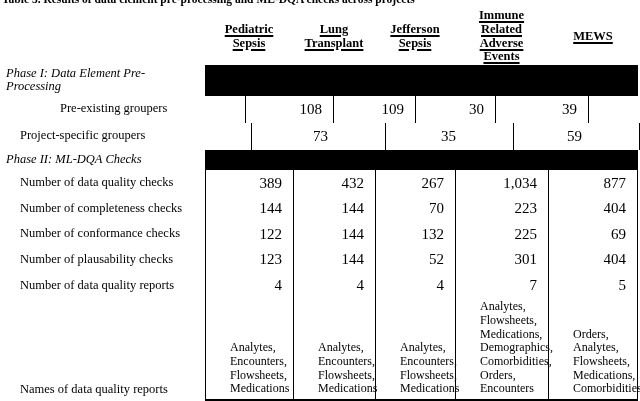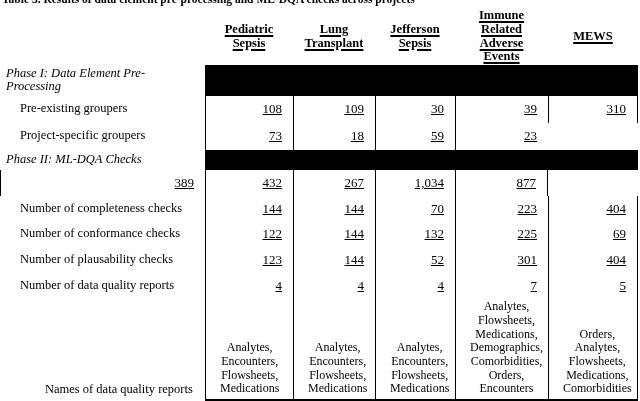--- a/index.html
+++ b/index.html
@@ -35,59 +35,57 @@
     line-height:1.1;
     height:100%;
   }
   .hcell span{
     text-decoration:underline;
     text-decoration-thickness:1.5px;
     text-underline-offset:2px;
   }
   #table-body{display:flex;flex-direction:column;height:336px;}
   #table-body .row:nth-child(1){height:31px;}
-  #table-body .row:nth-child(2){height:28px;}
-  #table-body .row:nth-child(3){height:27px;}
+  #table-body .row:nth-child(2){height:28px;margin-left:40px;}
+  #table-body .row:nth-child(3){height:27px;gap:46px;}
   #table-body .row:nth-child(4){height:21px;}
   #table-body .row:nth-child(5),
   #table-body .row:nth-child(6),
   #table-body .row:nth-child(7),
   #table-body .row:nth-child(8),
   #table-body .row:nth-child(9){height:26px;}
   #table-body .row:nth-child(10){flex:1;}
   .lcell{
     display:flex;align-items:center;
     font-size:12.5px;
     line-height:1.1;
     padding-left:6px;
     box-sizing:border-box;
   }
   .lcell.indent{padding-left:20px;}
   .r-phase .lcell{font-style:italic;}
-  .r-names .lcell{align-items:flex-end;padding-bottom:4px;margin-left:25px;}
+  .r-names .lcell{align-items:flex-end;padding-bottom:4px;}
   .dcell{
     border-left:1.5px solid #000;
     box-sizing:border-box;
     min-width:0;
   }
   .dcell.last{border-right:1.5px solid #000;}
   .dcell.black{background:#000000;}
   .dcell.num{
     display:flex;align-items:center;justify-content:flex-end;
     padding-right:11px;
-    font-size:13px;
-    text-decoration:underline;
+    font-size:15px;
   }
   .dcell.names{
     display:flex;align-items:flex-end;
-    padding:2px 3px 3px 14px;
+    padding:2px 3px 3px 24px;
     font-size:12px;
     line-height:1.14;
     border-bottom:2px solid #000;
-    text-align:center;
   }
 </style>
 </head>
 <body>
 
 <div class="page">
   <div class="title-clip">
     <div class="title">Table 3. Results of data element pre-processing and ML-DQA checks across projects</div>
   </div>
   <div class="row header-row" id="header-row">
@@ -121,33 +119,34 @@
         <div class="lcell indent">Pre-existing groupers</div>
         <div class="dcell num">108</div>
         <div class="dcell num">109</div>
         <div class="dcell num">30</div>
         <div class="dcell num">39</div>
         <div class="dcell last num">310</div>
       </div>
       <div class="row r-data">
         <div class="lcell indent">Project-specific groupers</div>
         <div class="dcell num">73</div>
-        <div class="dcell num">18</div>
+        <div class="dcell num">35</div>
         <div class="dcell num">59</div>
         <div class="dcell num">23</div>
       </div>
       <div class="row r-phase">
         <div class="lcell">Phase II: ML-DQA Checks</div>
         <div class="dcell black"></div>
         <div class="dcell black"></div>
         <div class="dcell black"></div>
         <div class="dcell black"></div>
         <div class="dcell last black"></div>
       </div>
       <div class="row r-data">
+        <div class="lcell indent">Number of data quality checks</div>
         <div class="dcell num">389</div>
         <div class="dcell num">432</div>
         <div class="dcell num">267</div>
         <div class="dcell num">1,034</div>
         <div class="dcell last num">877</div>
       </div>
       <div class="row r-data">
         <div class="lcell indent">Number of completeness checks</div>
         <div class="dcell num">144</div>
         <div class="dcell num">144</div>

